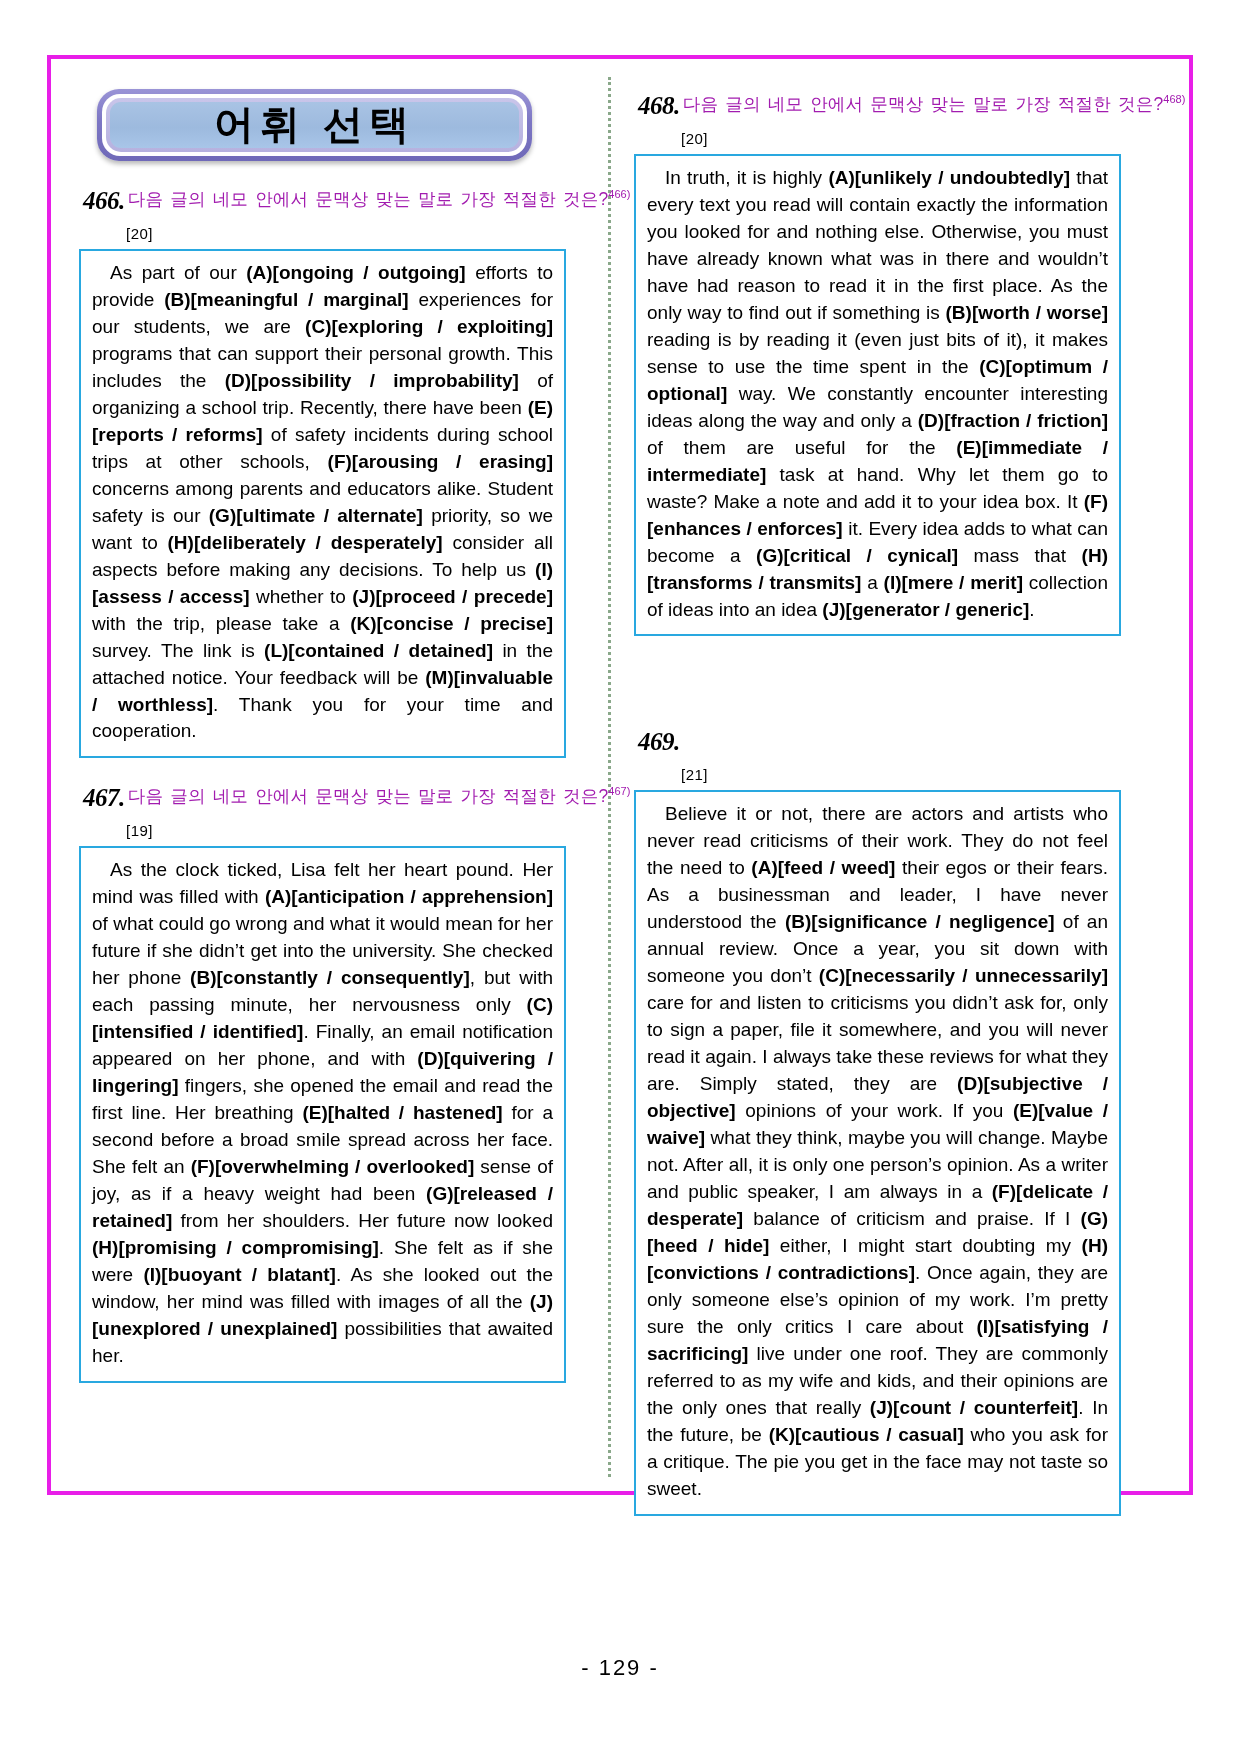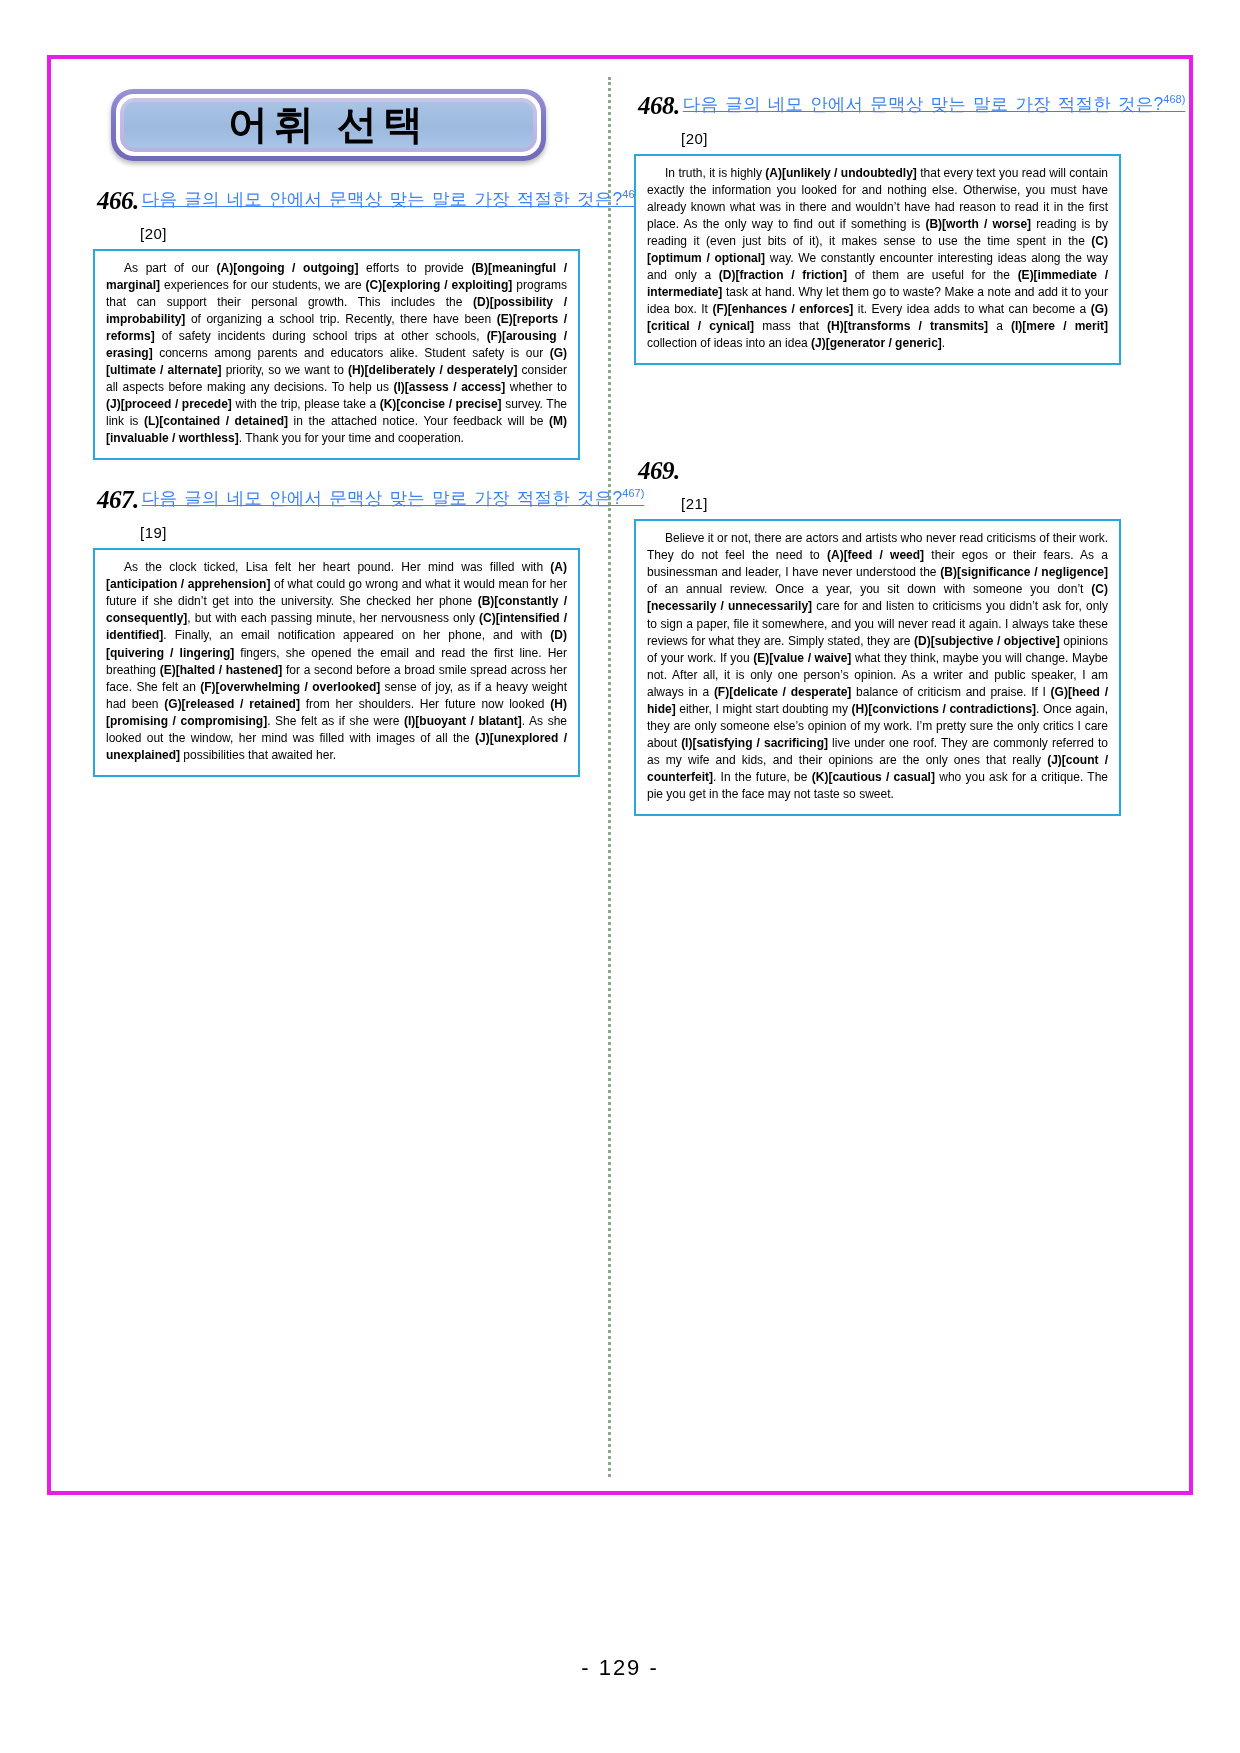--- a/index.html
+++ b/index.html
@@ -37,21 +37,21 @@
     border-left: 3px dotted #8aa88a;
   }
 
   
   .col {
     position: absolute;
     top: 0;
     width: 487px;
     box-sizing: border-box;
   }
-  .col-left  { left: 42px; }
+  .col-left  { left: 28px; }
   .col-right { left: 583px; }
 
   
   .banner-outer {
     margin: 30px 0 0 18px;
     width: 435px;
     height: 72px;
     border-radius: 22px;
     background: linear-gradient(180deg,#9a94d6 0%, #7c76c4 45%, #6f69b8 100%);
     box-shadow: 0 3px 5px rgba(0,0,0,0.28);
@@ -106,26 +106,25 @@
     font-style: italic;
     font-size: 25px;
     color: #000;
     letter-spacing: -0.5px;
     flex: 0 0 auto;
     padding-right: 3px;
   }
   .q-prompt {
     font-family: "Liberation Sans", sans-serif;
     font-size: 17.5px;
-    color: #3b82f6;
+    color: #a21caf;
     letter-spacing: 0.2px;
     flex: 1 1 auto;
     word-spacing: 2px;
     white-space: nowrap;
-    text-decoration: underline;
   }
   .q-sup {
     font-size: 11px;
     vertical-align: super;
     letter-spacing: 0;
   }
   .q-sub {
     font-family: "Liberation Sans", sans-serif;
     font-size: 15px;
     color: #000;
@@ -137,21 +136,21 @@
   
   .passage-box {
     margin-top: 7px;
     border: 2.5px solid #29a8e0;
     padding: 9px 11px 11px 11px;
     box-sizing: border-box;
     background: #ffffff;
   }
   .passage {
     font-family: "Liberation Sans", sans-serif;
-    font-size: 12px;
+    font-size: 19px;
     line-height: 1.42;
     color: #000000;
     text-align: justify;
     text-justify: inter-word;
     margin: 0;
     text-indent: 18px;
     hyphens: none;
   }
   .passage b { font-weight: bold; }
 

